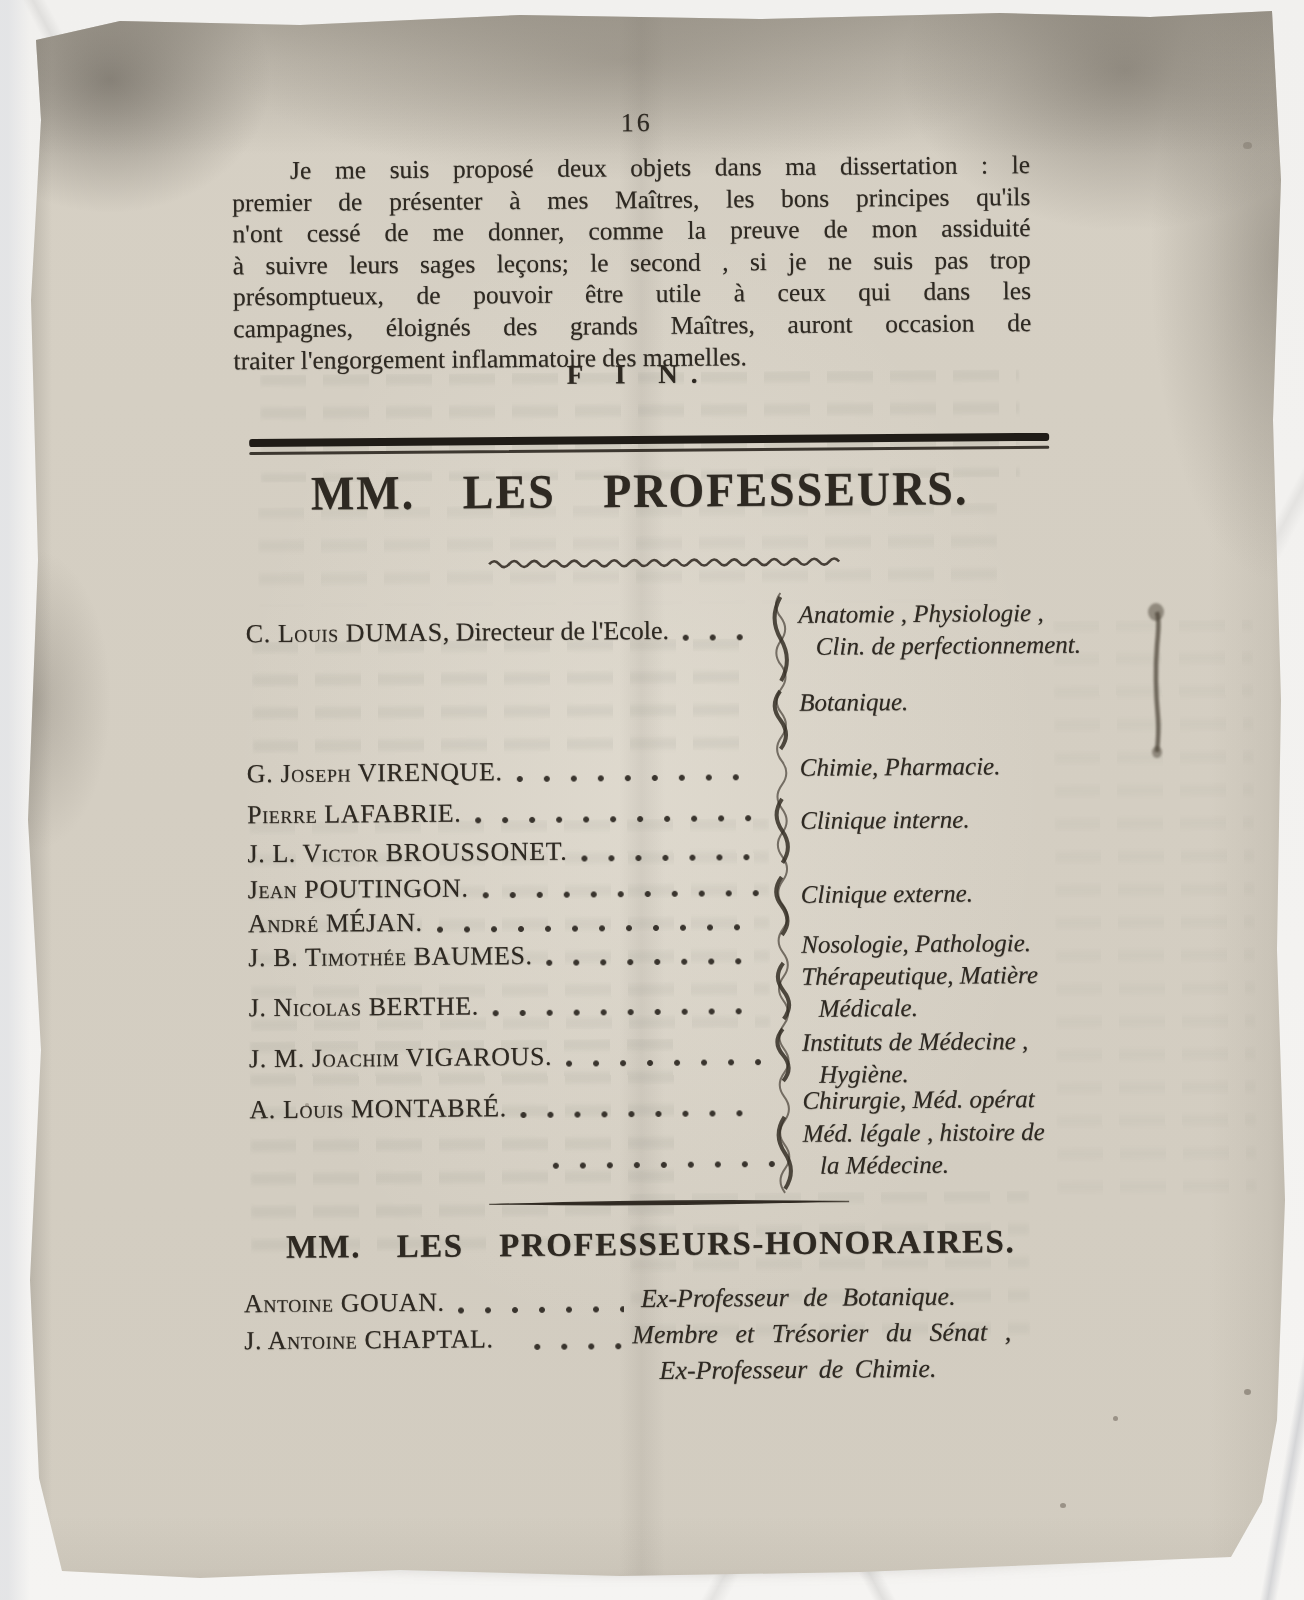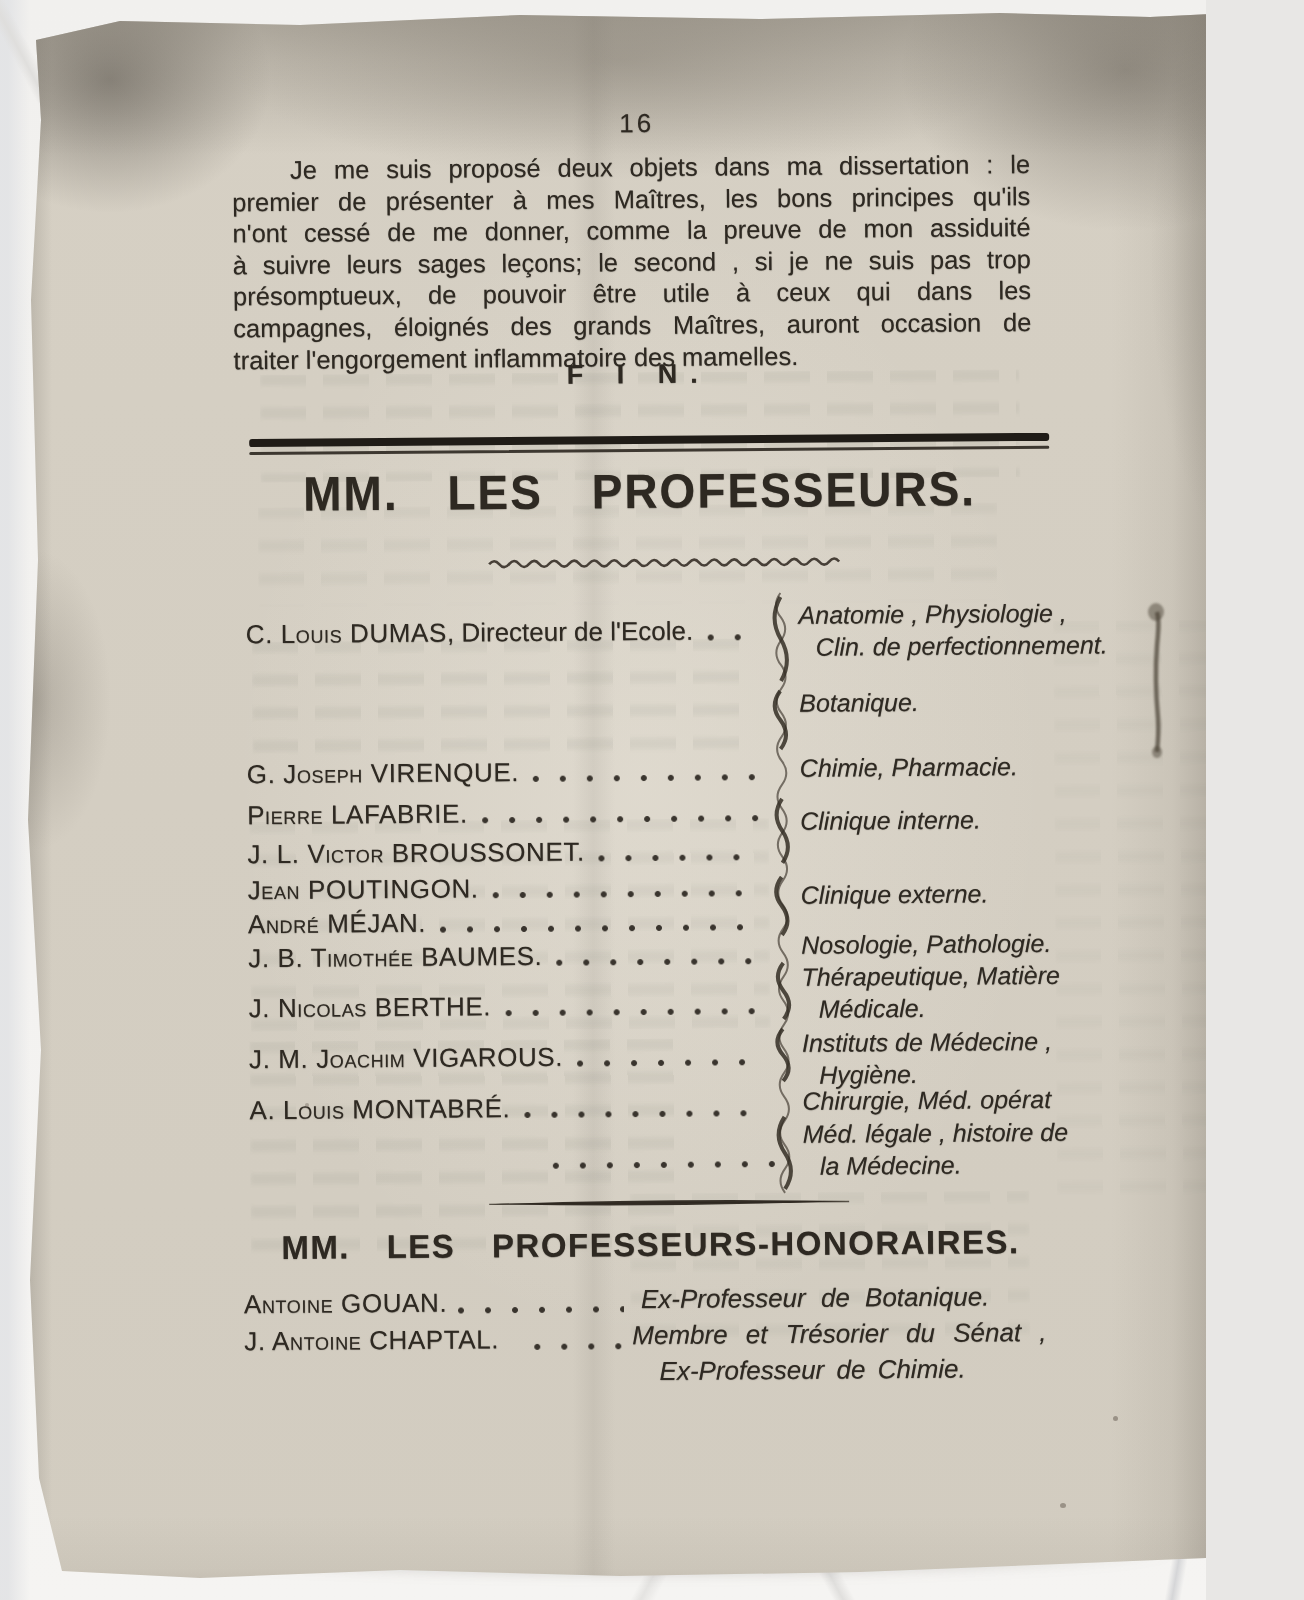--- a/index.html
+++ b/index.html
@@ -1,19 +1,19 @@
 <!DOCTYPE html>
 <html><head>
 <meta charset="utf-8">
 <style>
   html,body{margin:0;padding:0;background:#e8e7e5;}
   .photo{
-    position:relative;width:1206px;height:1600px;overflow:hidden;
+    position:relative;width:1304px;height:1600px;overflow:hidden;
     background:linear-gradient(180deg,#f1f0ee 0%,#f3f2f0 60%,#f5f4f2 100%);
-    font-family:Liberation Sans, sans-serif;
+    font-family:Liberation Serif, serif;
   }
   .bg-folds{
     position:absolute;inset:0;z-index:0;
     background:
       linear-gradient(100deg, transparent 97.2%, rgba(205,206,209,0.8) 97.7%, transparent 98.3%),
       linear-gradient(62deg, transparent 40.5%, rgba(222,221,219,0.9) 41%, transparent 41.6%),
       linear-gradient(118deg, transparent 72%, rgba(224,223,221,0.8) 72.5%, transparent 73.2%),
       linear-gradient(90deg, rgba(226,227,229,0.9) 0 8px, transparent 30px);
   }
   .under-shadow{

